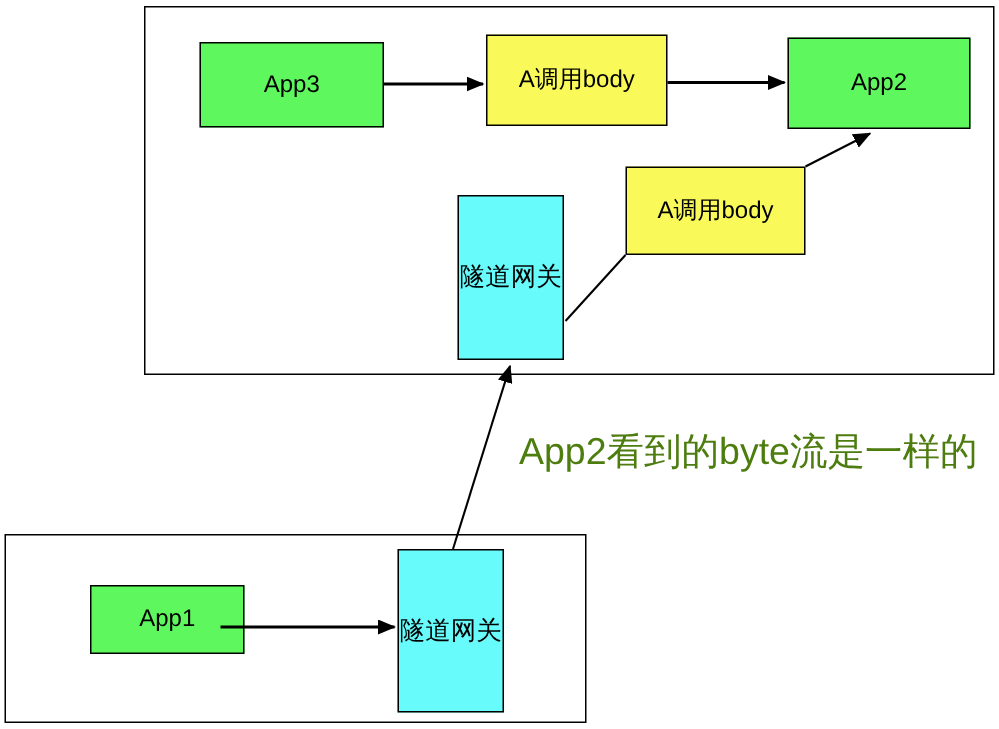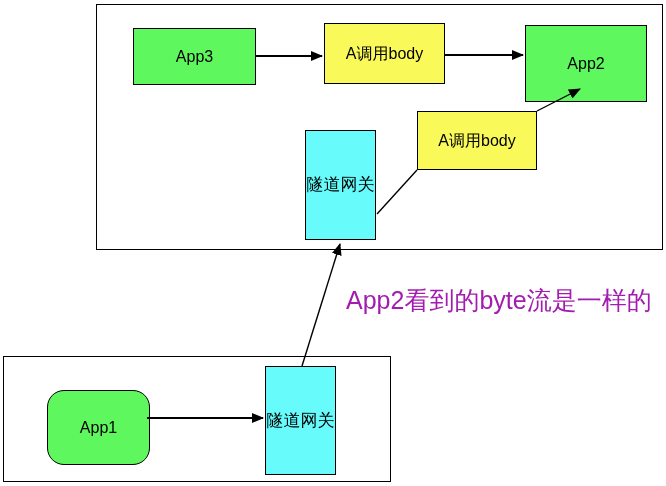--- a/index.html
+++ b/index.html
@@ -33,31 +33,31 @@
     text-align: left;
     font-size: 16px;
     color: #000;
     line-height: 1.45;
   }
   .node--app     { background: var(--app-box, #5ef75e); }
   .node--body    { background: var(--body-box, #f9f95a); }
   .node--gateway { background: var(--gw-box, #67fbfb); flex-direction: row; font-size: 17px; line-height: 1.4; }
   .node-app3  { left: 133px; top: 28px;  width: 123px; height: 57px; }
   .node-body1 { left: 324px; top: 23px;  width: 121px; height: 61px; }
-  .node-app2  { left: 525px; top: 25px;  width: 122px; height: 77px; }
+  .node-app2  { left: 525px; top: 25px;  width: 122px; height: 61px; }
   .node-gw1   { left: 305px; top: 130px; width: 71px;  height: 110px; }
   .node-body2 { left: 417px; top: 111px; width: 120px; height: 59px; }
-  .node-app1  { left: 47px;  top: 390px; width: 103px; height: 75px; border-radius: 17px; }
+  .node-app1  { left: 60px;  top: 390px; width: 103px; height: 46px; }
   .node-gw2   { left: 265px; top: 366px; width: 71px;  height: 109px; }
   .caption {
     position: absolute;
     left: 346px;
     top: 284px;
     font-size: 25px;
-    color: #a21caf;
+    color: #4d7c0f;
     white-space: nowrap;
   }
   .arrows {
     position: absolute;
     left: 0; top: 0;
     width: 666px; height: 486px;
     pointer-events: none;
   }
 </style>
 </head>

